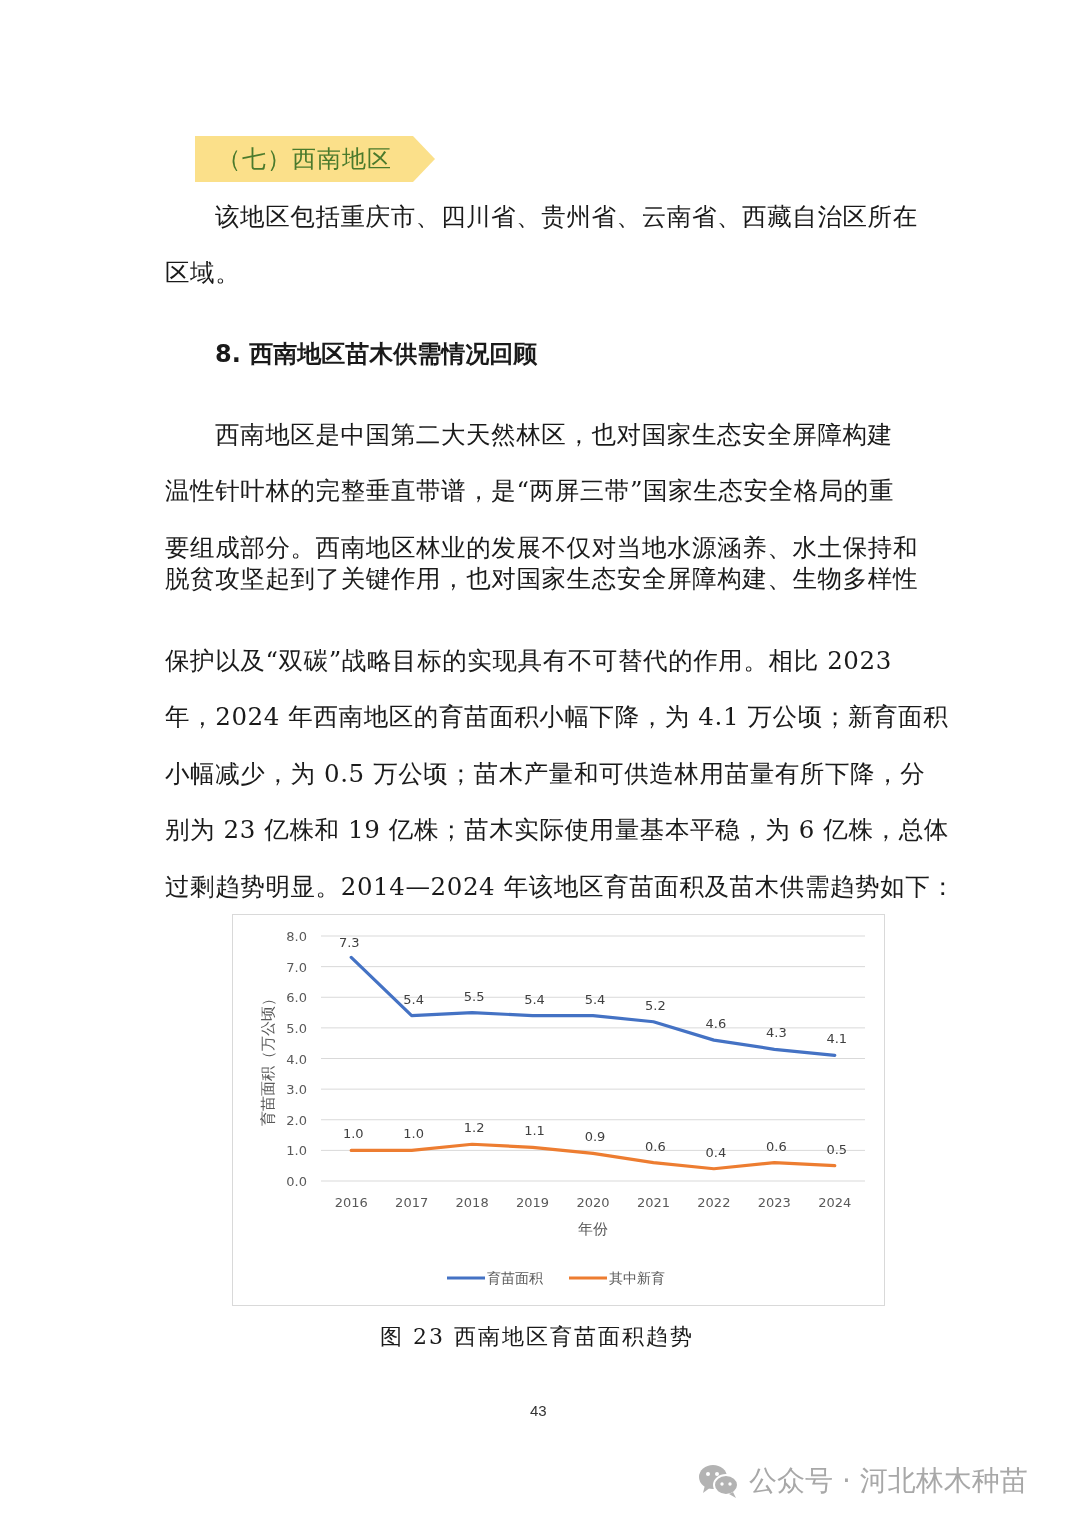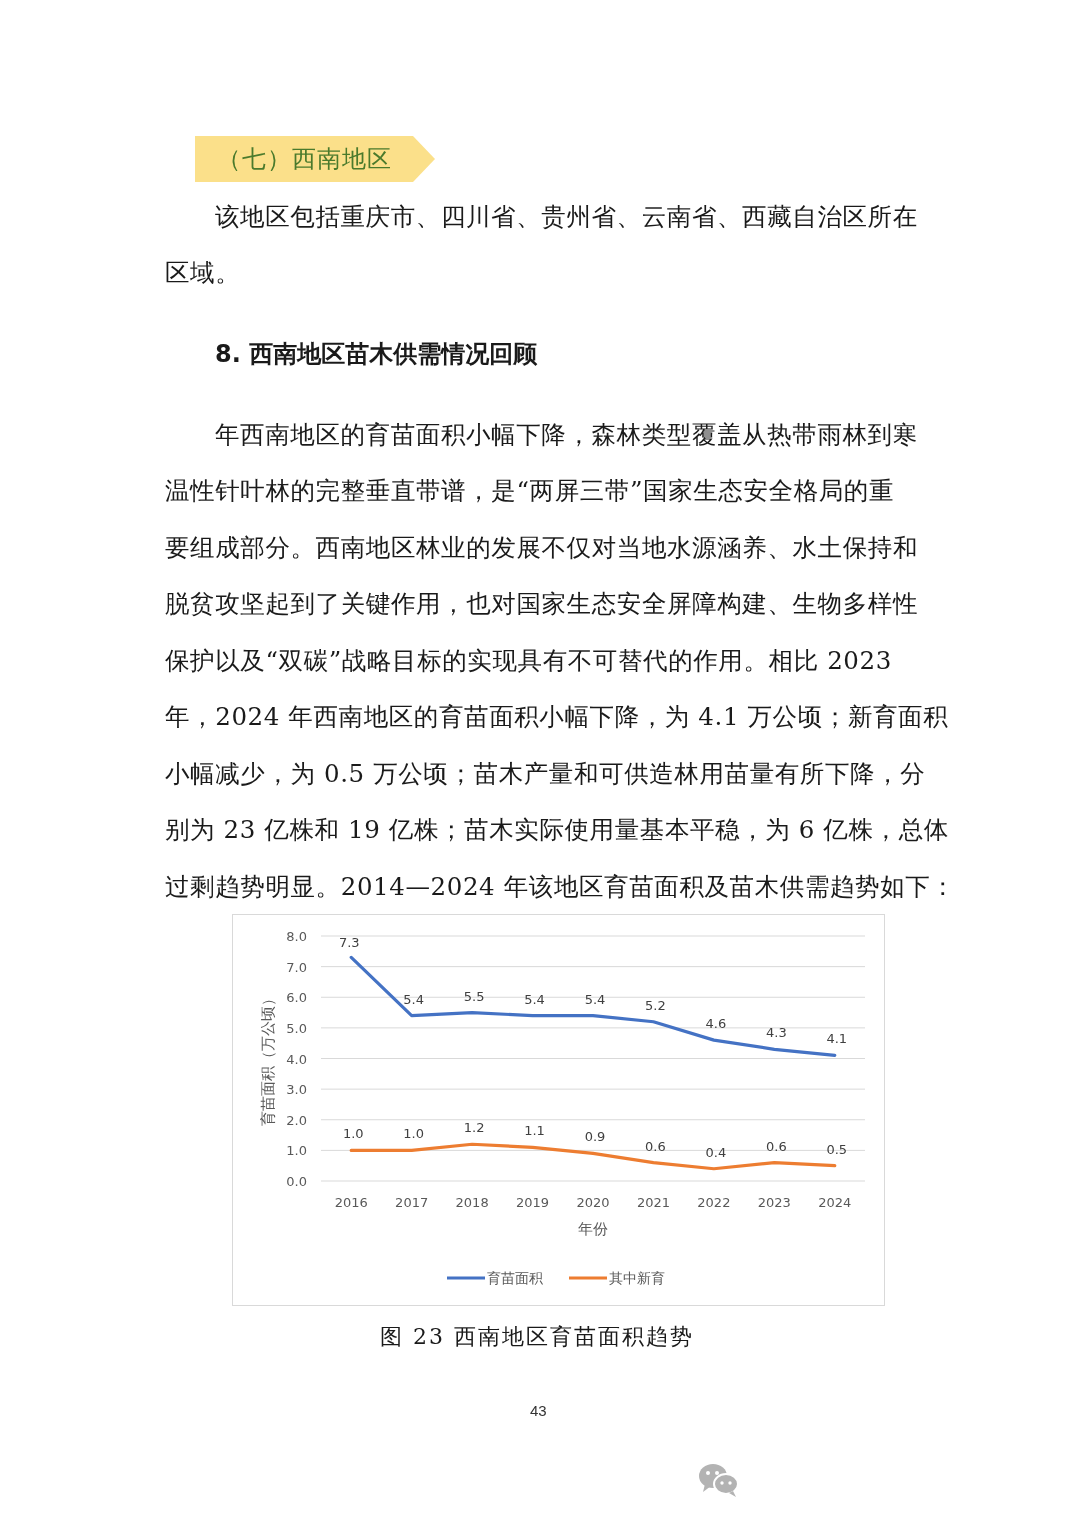--- a/index.html
+++ b/index.html
@@ -31,24 +31,24 @@
     <polygon points="0,0 218,0 240,23 218,46 0,46" fill="#fbe08a"></polygon>
   </svg>
   <span>（七）西南地区</span>
 </div>
 
 <div class="line indent" style="top:200px">该地区包括重庆市、四川省、贵州省、云南省、西藏自治区所在</div>
 <div class="line" style="top:256px">区域。</div>
 
 <div class="heading">8. 西南地区苗木供需情况回顾</div>
 
-<div class="line indent" style="top:418px">年西南地区的育苗面积小幅下降，森林类型覆盖从热带雨林到寒</div>
+<div class="line indent" style="top:418px">西南地区是中国第二大天然林区，也对国家生态安全屏障构建</div>
 <div class="line" style="top:474px">温性针叶林的完整垂直带谱，是“两屏三带”国家生态安全格局的重</div>
 <div class="line" style="top:531px">要组成部分。西南地区林业的发展不仅对当地水源涵养、水土保持和</div>
-<div class="line" style="top:587px">脱贫攻坚起到了关键作用，也对国家生态安全屏障构建、生物多样性</div>
+<div class="line" style="top:562px">脱贫攻坚起到了关键作用，也对国家生态安全屏障构建、生物多样性</div>
 <div class="line" style="top:644px">保护以及“双碳”战略目标的实现具有不可替代的作用。相比 2023</div>
 <div class="line" style="top:700px">年，2024 年西南地区的育苗面积小幅下降，为 4.1 万公顷；新育面积</div>
 <div class="line" style="top:757px">小幅减少，为 0.5 万公顷；苗木产量和可供造林用苗量有所下降，分</div>
 <div class="line" style="top:813px">别为 23 亿株和 19 亿株；苗木实际使用量基本平稳，为 6 亿株，总体</div>
 <div class="line" style="top:870px">过剩趋势明显。2014—2024 年该地区育苗面积及苗木供需趋势如下：</div>
 
 <div class="chart-frame">
   <svg id="chart-svg" width="651" height="390" font-family="DejaVu Sans, Liberation Sans, sans-serif">
       <line x1="88" x2="632" y1="266" y2="266" stroke="#d9d9d9" stroke-width="1"></line>
       <text x="74" y="271" text-anchor="end" font-size="13" fill="#595959">0.0</text>
@@ -113,13 +113,14 @@
   <svg class="wm-icon" width="44" height="36" viewBox="0 0 44 36">
     <ellipse cx="16" cy="14" rx="14" ry="12" fill="#b3b3b3"></ellipse>
     <polygon points="8,22 6,30 14,24" fill="#b3b3b3"></polygon>
     <ellipse cx="29" cy="22" rx="12" ry="10" fill="#b3b3b3" stroke="#fff" stroke-width="2"></ellipse>
     <polygon points="36,29 39,35 32,31" fill="#b3b3b3"></polygon>
     <circle cx="11" cy="11" r="2" fill="#fff"></circle>
       <circle cx="20" cy="11" r="2" fill="#fff"></circle>
     <circle cx="25" cy="21" r="1.7" fill="#fff"></circle>
       <circle cx="33" cy="21" r="1.7" fill="#fff"></circle>
   </svg>
+  <span>公众号 · 河北林木种苗</span>
 </div>
 
 </body></html>

